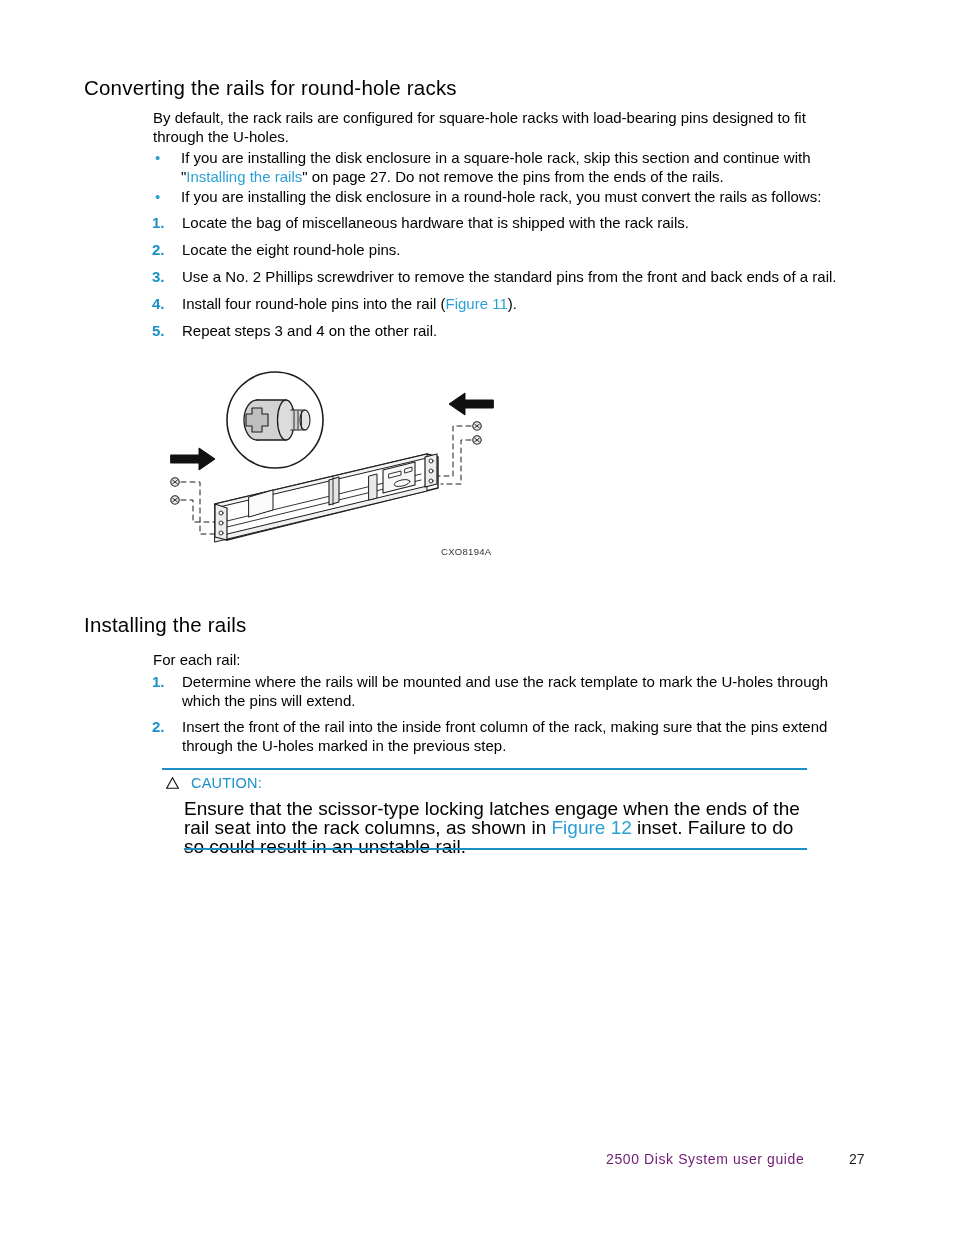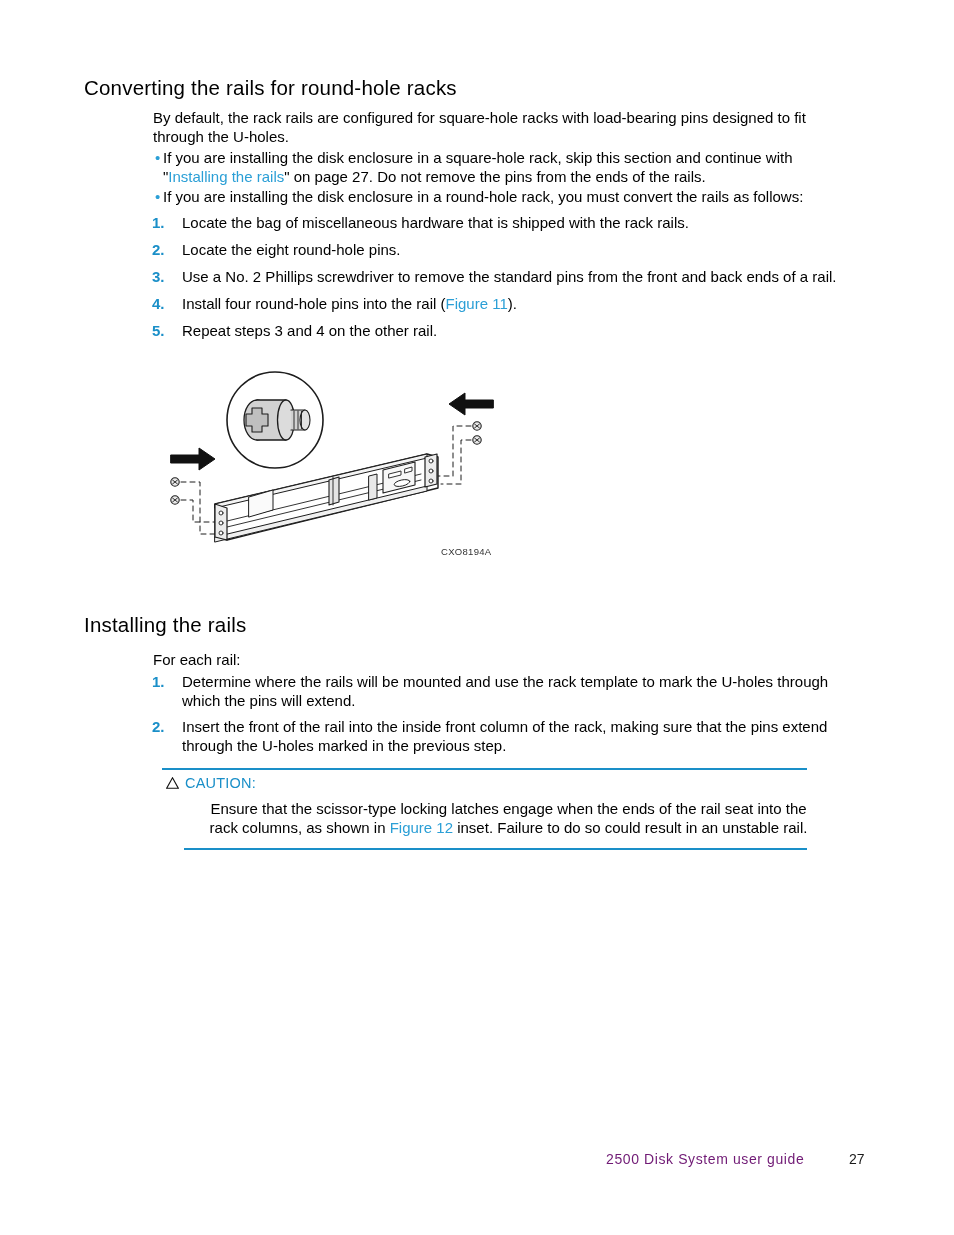--- a/index.html
+++ b/index.html
@@ -57,21 +57,21 @@
   .bullet-mark {
     position: absolute;
     left: 0px;
     top: 0px;
     color: #2b9fd6;
     font-size: 15px;
     line-height: 19px;
   }
   .bullet-body {
     display: block;
-    margin-left: 8px;
+    margin-left: 26px;
   }
   #bullet-0 { top: 148px; }
   #bullet-1 { top: 187px; }
 
   
   .step-row {
     position: absolute;
     width: 715px;
     font-size: 15px;
     line-height: 19px;
@@ -162,42 +162,41 @@
     width: 623px;
     height: 1.6px;
     background: #1a8fc8;
   }
   #caution-header {
     position: absolute;
     left: 4px;
     top: 7px;
     display: flex;
     align-items: center;
-    gap: 6px;
+    gap: 12px;
     text-align: right;
   }
   #caution-triangle-icon {
     width: 13px;
     height: 12px;
     display: block;
   }
   #caution-label {
     color: #1a8fc8;
     font-size: 14.5px;
     letter-spacing: 0.2px;
   }
   #caution-text {
     position: absolute;
-    left: 34px;
+    left: 22px;
     top: 31px;
     width: 625px;
-    font-size: 15px;
+    font-size: 19px;
     line-height: 19px;
     color: #000000;
-    text-align: center;
   }
 
   
   #footer {
     position: absolute;
     left: 0;
     top: 1151px;
     width: 954px;
     height: 20px;
   }

